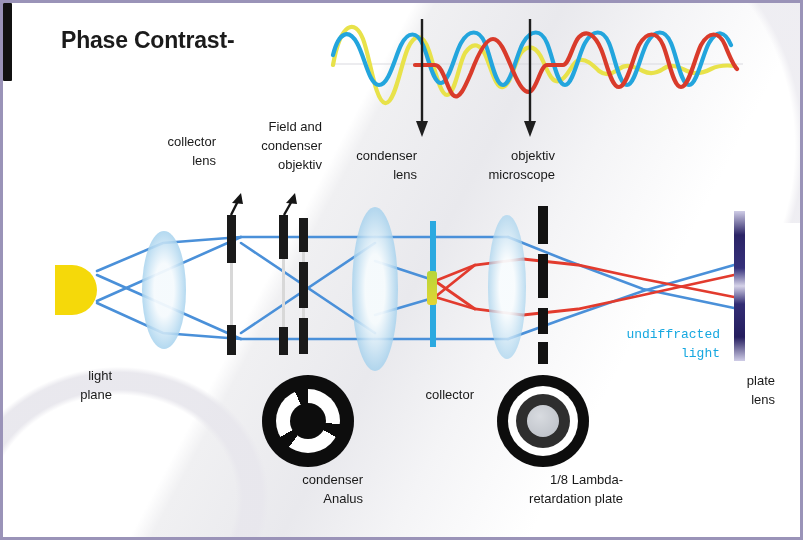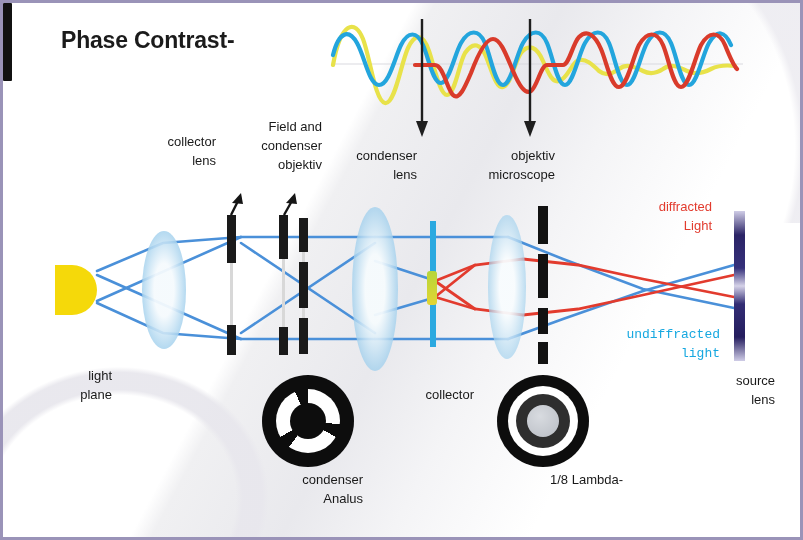--- a/index.html
+++ b/index.html
@@ -247,49 +247,46 @@
     <div class="lbl" style="left:318px;top:143px;width:96px">
       <div>condenser</div>
       <div>lens</div>
     </div>
 
     <div class="lbl" style="left:444px;top:143px;width:108px">
       <div>objektiv</div>
       <div>microscope</div>
     </div>
 
-    <div class="lbl red" style="left:603px;top:194px;width:106px">
-      <div>diffracted</div>
-      <div>Light</div>
-    </div>
 
     <div class="lbl cyan" style="left:593px;top:322px;width:124px">
       <div>undiffracted</div>
       <div>light</div>
     </div>
 
     <div class="lbl" style="left:23px;top:363px;width:86px">
       <div>light</div>
       <div>plane</div>
     </div>
 
     <div class="lbl" style="left:381px;top:382px;width:90px">collector</div>
 
     <div class="lbl" style="left:700px;top:368px;width:72px">
-      <div>source</div>
+      <div>plate</div>
       <div>lens</div>
     </div>
 
     <div class="lbl" style="left:250px;top:467px;width:110px">
       <div>condenser</div>
       <div>Analus</div>
     </div>
 
     <div class="lbl" style="left:460px;top:467px;width:160px">
       <div>1/8 Lambda-</div>
+      <div>retardation plate</div>
     </div>
 
     <svg class="overlay" viewBox="0 0 797 534">
       <g fill="#151515" stroke="#151515" stroke-width="2.4">
         <line x1="228" y1="212" x2="236" y2="196"></line>
         <polygon points="238,190 229,200 240,201" stroke="none"></polygon>
       </g>
       <g fill="#151515" stroke="#151515" stroke-width="2.4">
         <line x1="281" y1="212" x2="290" y2="196"></line>
         <polygon points="292,190 283,200 294,201" stroke="none"></polygon>

